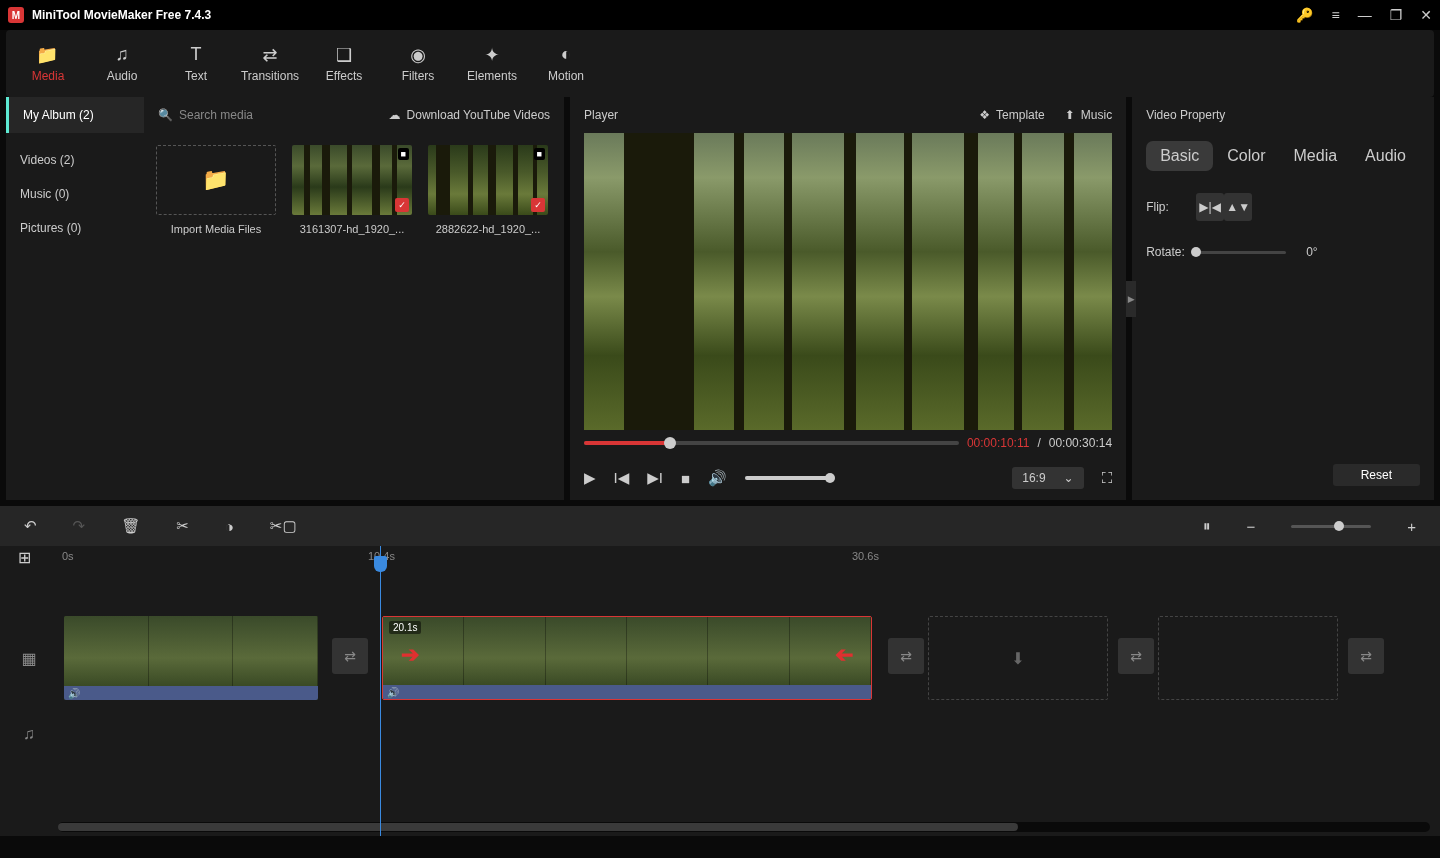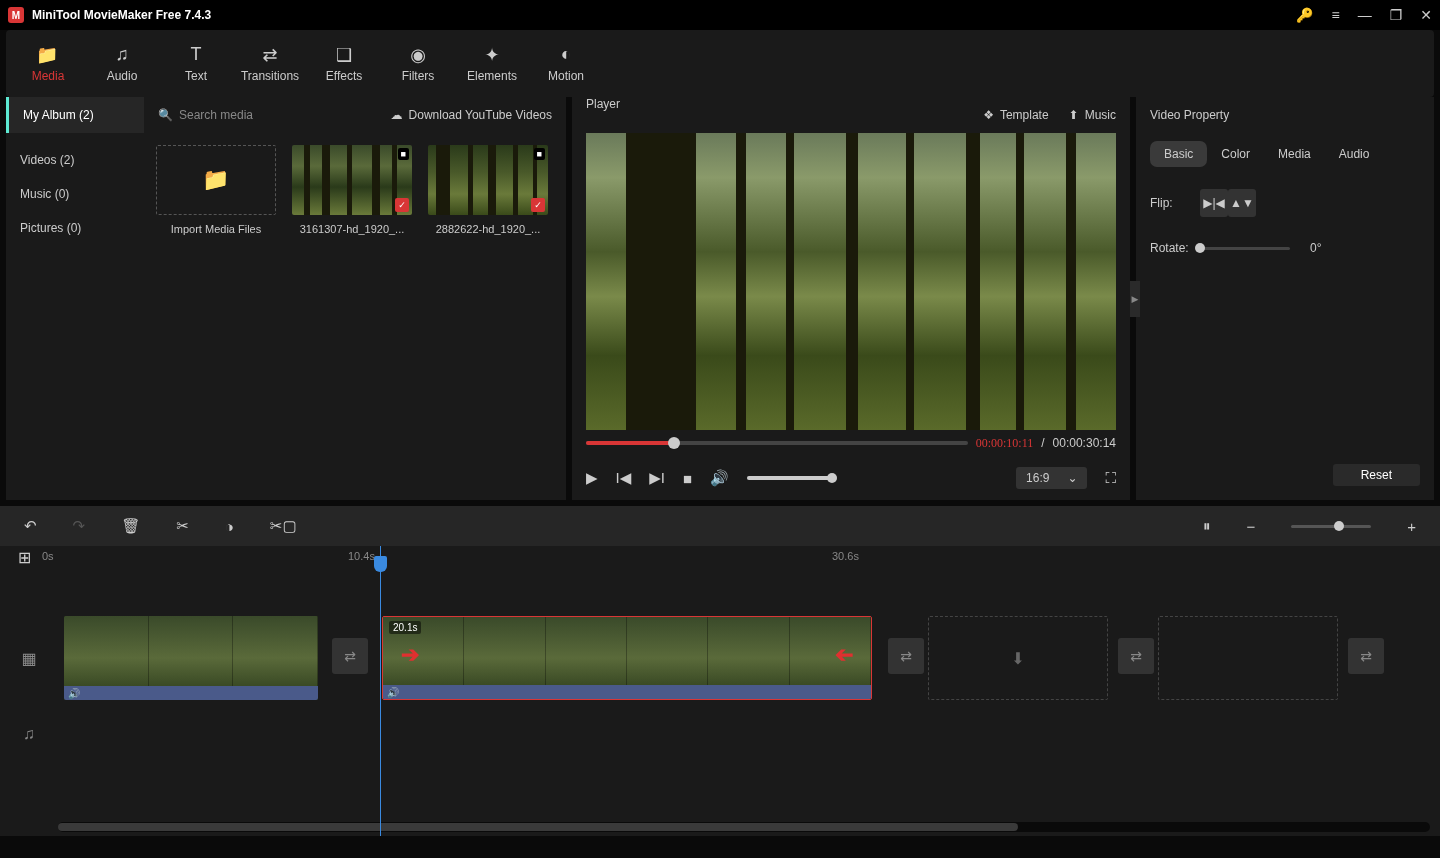--- a/index.html
+++ b/index.html
@@ -31,60 +31,60 @@
 .media-item{width:120px;display:flex;flex-direction:column;align-items:center;gap:8px}
 .media-thumb{width:120px;height:70px;position:relative;border-radius:2px;overflow:hidden}
 .import-thumb{border:1px dashed #555;display:flex;align-items:center;justify-content:center;color:#888;font-size:22px}
 .forest-thumb{background:linear-gradient(180deg,#3a4a2a 0%,#5a6a3a 30%,#2a3a1a 60%,#6a7a3a 100%)}
 .forest-thumb2{background:linear-gradient(180deg,#2a3a1a 0%,#4a5a2a 40%,#6a7a3a 70%,#3a4a1a 100%)}
 .tree{position:absolute;background:#1a1a0a;width:8px;top:0;bottom:0}
 .cam-badge{position:absolute;top:3px;right:3px;background:#000;color:#fff;font-size:9px;padding:1px 3px;border-radius:2px}
 .check-badge{position:absolute;bottom:3px;right:3px;width:14px;height:14px;background:#d93636;border-radius:2px;color:#fff;display:flex;align-items:center;justify-content:center;font-size:9px}
 .media-label{font-size:11px;color:#ccc;max-width:120px;overflow:hidden;text-overflow:ellipsis;white-space:nowrap}
 .player-panel{width:558px;background:#1a1a1a;display:flex;flex-direction:column}
-.player-header{height:36px;display:flex;justify-content:space-between;padding:0 14px}
+.player-header{height:36px;display:flex;align-items:center;justify-content:space-between;padding:0 14px}
 .player-actions{display:flex;gap:20px}
 .player-actions .act{display:flex;align-items:center;gap:6px;cursor:pointer;color:#ccc}
 .preview{flex:1;margin:0 14px;position:relative;background:#000;overflow:hidden}
 .preview-img{position:absolute;inset:0;background:linear-gradient(180deg,#6a7a5a 0%,#8a9a6a 15%,#4a5a2a 40%,#7a8a4a 55%,#3a4a1a 75%,#5a6a2a 100%)}
 .preview-img .bigtree{position:absolute;background:#1a1a0a;top:0;bottom:0}
 .timecode-row{height:26px;display:flex;align-items:center;padding:0 14px;gap:8px}
 .seek-bar{flex:1;height:4px;background:#444;position:relative;border-radius:2px}
 .seek-fill{position:absolute;left:0;top:0;bottom:0;width:23%;background:#d93636;border-radius:2px}
 .seek-thumb{position:absolute;left:23%;top:50%;transform:translate(-50%,-50%);width:12px;height:12px;background:#ccc;border-radius:50%}
-.tc-current{color:#d93636;font-family:Liberation Serif, serif;font-size:12px}
+.tc-current{color:#d93636;font-family:Liberation Sans, sans-serif;font-size:12px}
 .player-controls{height:44px;display:flex;align-items:center;padding:0 14px;gap:18px}
 .player-controls .pc{color:#ccc;cursor:pointer;font-size:15px}
 .vol-bar{width:90px;height:4px;background:#444;position:relative;border-radius:2px}
 .vol-fill{position:absolute;left:0;top:0;bottom:0;width:95%;background:#ccc;border-radius:2px}
 .vol-thumb{position:absolute;left:95%;top:50%;transform:translate(-50%,-50%);width:10px;height:10px;background:#ccc;border-radius:50%}
 .player-controls .spacer{flex:1}
 .aspect-select{background:#333;color:#ccc;padding:4px 10px;border-radius:3px;display:flex;align-items:center;gap:18px;cursor:pointer;font-size:12px}
 .right-panel{flex:1;background:#1a1a1a;display:flex;flex-direction:column;position:relative}
 .rp-header{height:36px;display:flex;align-items:center;padding:0 14px;color:#ccc}
 .rp-tabs{display:flex;gap:0;padding:8px 14px}
-.rp-tab{padding:6px 14px;color:#ccc;cursor:pointer;font-size:12px;border-radius:7px}
+.rp-tab{padding:6px 14px;color:#ccc;cursor:pointer;font-size:16px;border-radius:7px}
 .rp-tab.active{background:#3a3a3a}
 .rp-body{padding:14px;display:flex;flex-direction:column;gap:24px}
 .rp-row{display:flex;align-items:center;}
 .rp-label{width:50px;color:#ccc;font-size:12px}
 .flip-btn{width:28px;height:28px;background:#333;display:flex;align-items:center;justify-content:center;color:#ccc;cursor:pointer;border-radius:3px}
 .rotate-slider{flex:1;height:3px;background:#444;position:relative;border-radius:2px;max-width:90px}
 .rotate-thumb{position:absolute;left:0;top:50%;transform:translate(-50%,-50%);width:10px;height:10px;background:#ccc;border-radius:50%}
 .rotate-val{color:#ccc;font-size:12px;margin-left:20px}
 .reset-btn{position:absolute;bottom:14px;right:14px;background:#2a2a2a;color:#ffffff;padding:4px 28px;border-radius:3px;font-size:12px}
 .collapse-handle{position:absolute;left:-6px;top:50%;transform:translateY(-50%);width:10px;height:36px;background:#2a2a2a;display:flex;align-items:center;justify-content:center;color:#888;cursor:pointer;font-size:9px}
 .timeline-toolbar{height:40px;background:#262626;display:flex;align-items:center;padding:0 24px;gap:36px;margin-top:6px}
 .timeline-toolbar .tt{color:#ccc;cursor:pointer;font-size:15px}
 .timeline-toolbar .tt.disabled{color:#555}
 .timeline-toolbar .spacer{flex:1}
 .zoom-slider{width:80px;height:3px;background:#555;position:relative;border-radius:2px}
 .zoom-thumb{position:absolute;left:60%;top:50%;transform:translate(-50%,-50%);width:10px;height:10px;background:#ccc;border-radius:50%}
 .timeline-area{height:290px;background:#1a1a1a;position:relative;overflow:hidden}
-.ruler{height:26px;position:relative;margin-left:38px}
+.ruler{height:26px;position:relative;margin-left:58px}
 .ruler-tick{position:absolute;top:4px;color:#888;font-size:11px}
 .tracks{position:absolute;left:0;right:0;top:26px;bottom:20px}
 .track-row{height:92px;display:flex;align-items:center;position:relative}
 .track-label{width:58px;display:flex;align-items:center;justify-content:center;color:#888;font-size:16px}
 .track-content{flex:1;position:relative;height:100%}
 .clip{position:absolute;top:4px;height:84px;border-radius:2px;overflow:hidden}
 .clip1{left:6px;width:254px;background:#2a3a1a}
 .clip2{left:324px;width:490px;background:#2a3a1a;border:1.5px solid #d93636}
 .clip-thumbs{position:absolute;inset:0;display:flex}
 .clip-thumbs div{flex:1;background:linear-gradient(180deg,#3a4a2a,#5a6a3a,#2a3a1a);border-right:1px solid rgba(0,0,0,0.3)}

